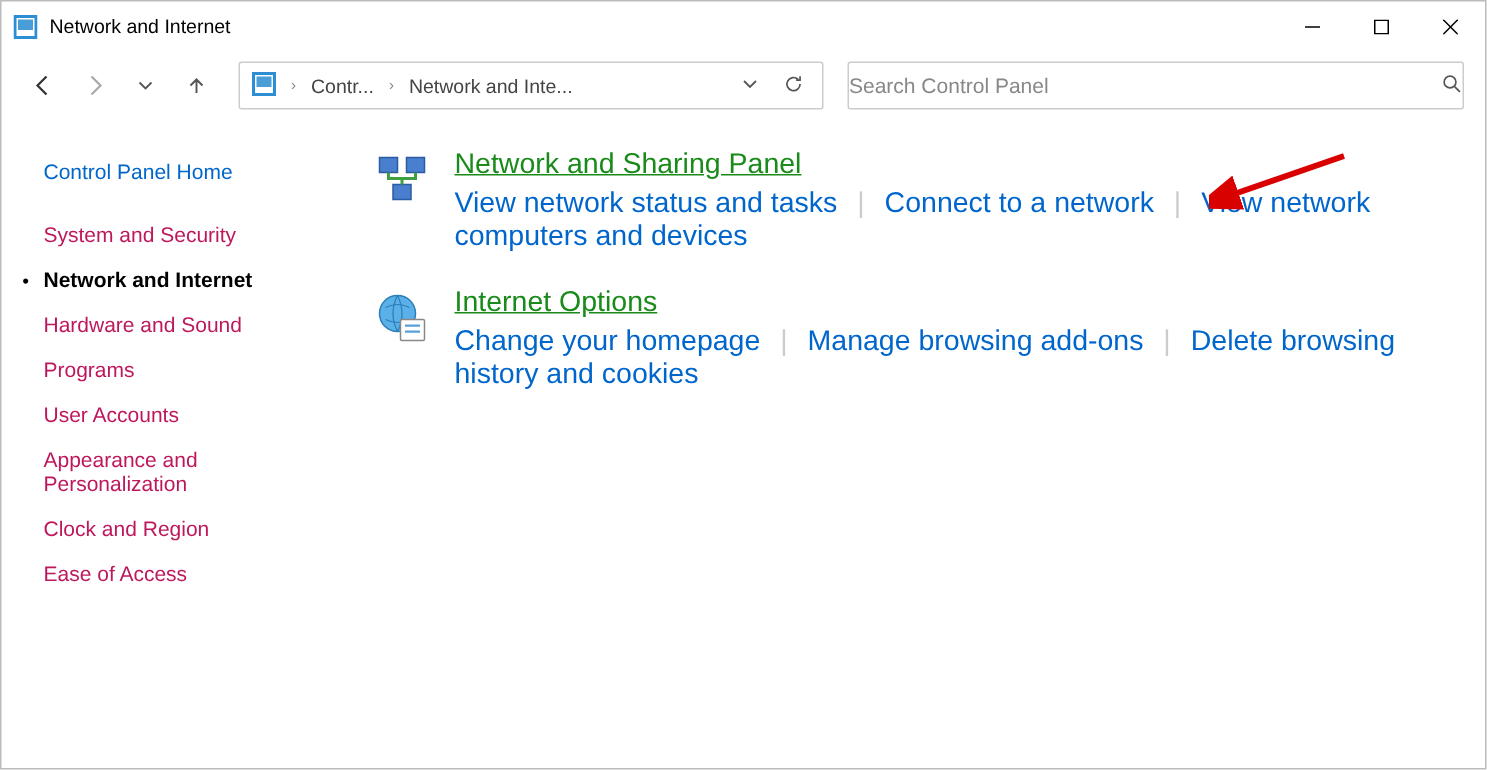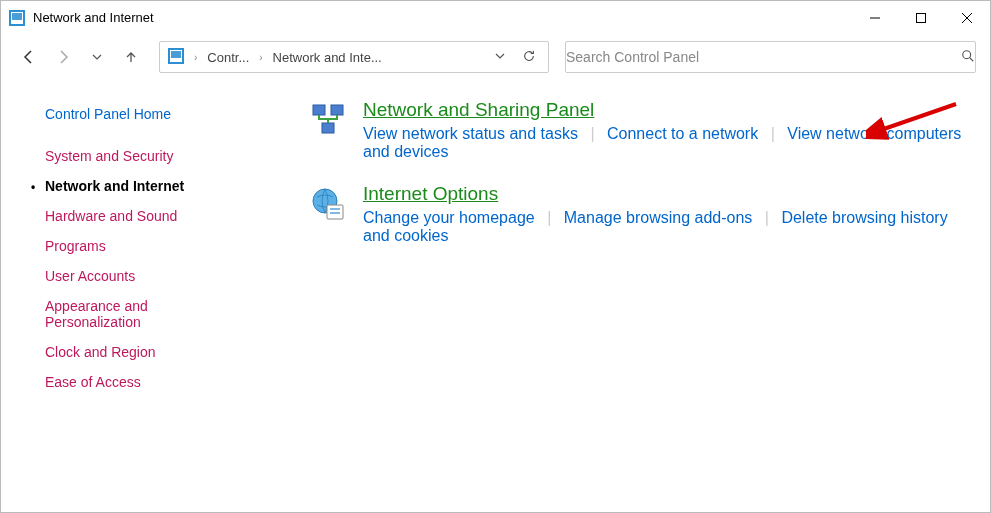--- a/index.html
+++ b/index.html
@@ -18,31 +18,31 @@
     .address-box .crumb { display: flex; align-items: center; gap: 4px; }
     .address-box .chevron { color: #888; font-size: 10px; padding: 0 4px; }
     .address-box .spacer { flex: 1; }
     .address-box .dropdown { color: #555; font-size: 12px; padding: 0 6px; }
     .address-box .refresh { color: #555; font-size: 14px; padding: 0 4px; }
     .search-box { flex: 1; height: 32px; border: 1px solid #ccc; border-radius: 2px; display: flex; align-items: center; padding: 0 0; margin-left: 10px; }
     .search-box input { border: none; outline: none; flex: 1; font-size: 14px; color: #333; }
     .search-box input::placeholder { color: #888; }
     .search-box .icon { color: #555; font-size: 14px; }
     
-    .content { display: flex; padding: 20px 0 0 16px; gap: 44px; }
+    .content { display: flex; padding: 20px 0 0 0; }
     .sidebar { width: 230px; padding: 0 14px 0 28px; }
     .sidebar a { display: block; font-size: 14px; color: #be185d; text-decoration: none; padding: 7px 0; }
     .sidebar .home { color: #0066cc; margin-bottom: 12px; }
     .sidebar .active { font-weight: 600; color: #000; position: relative; }
     .sidebar .active::before { content: "•"; position: absolute; left: -14px; color: #000; font-size: 12px; top: 9px; }
     .main { flex: 1; padding: 0 20px; position: relative; }
     .category { display: flex; gap: 16px; margin-bottom: 22px; }
     .cat-icon { width: 36px; height: 36px; flex-shrink: 0; margin-top: 4px; }
     .cat-body .heading { font-size: 19px; color: #1a8b1a; margin-bottom: 4px; display: inline-block; }
-    .cat-body .links { font-size: 16px; color: #0066cc; }
+    .cat-body .links { font-size: 19px; color: #0066cc; }
     .cat-body .links a { color: #0066cc; text-decoration: none; }
     .cat-body .links .sep { color: #ccc; padding: 0 8px; }
     
     .arrow-annotation { position: absolute; left: 575px; top: 0px; pointer-events: none; }
   </style>
 </head>
 <body>
 
 <div class="titlebar">
   <span class="app-icon">

